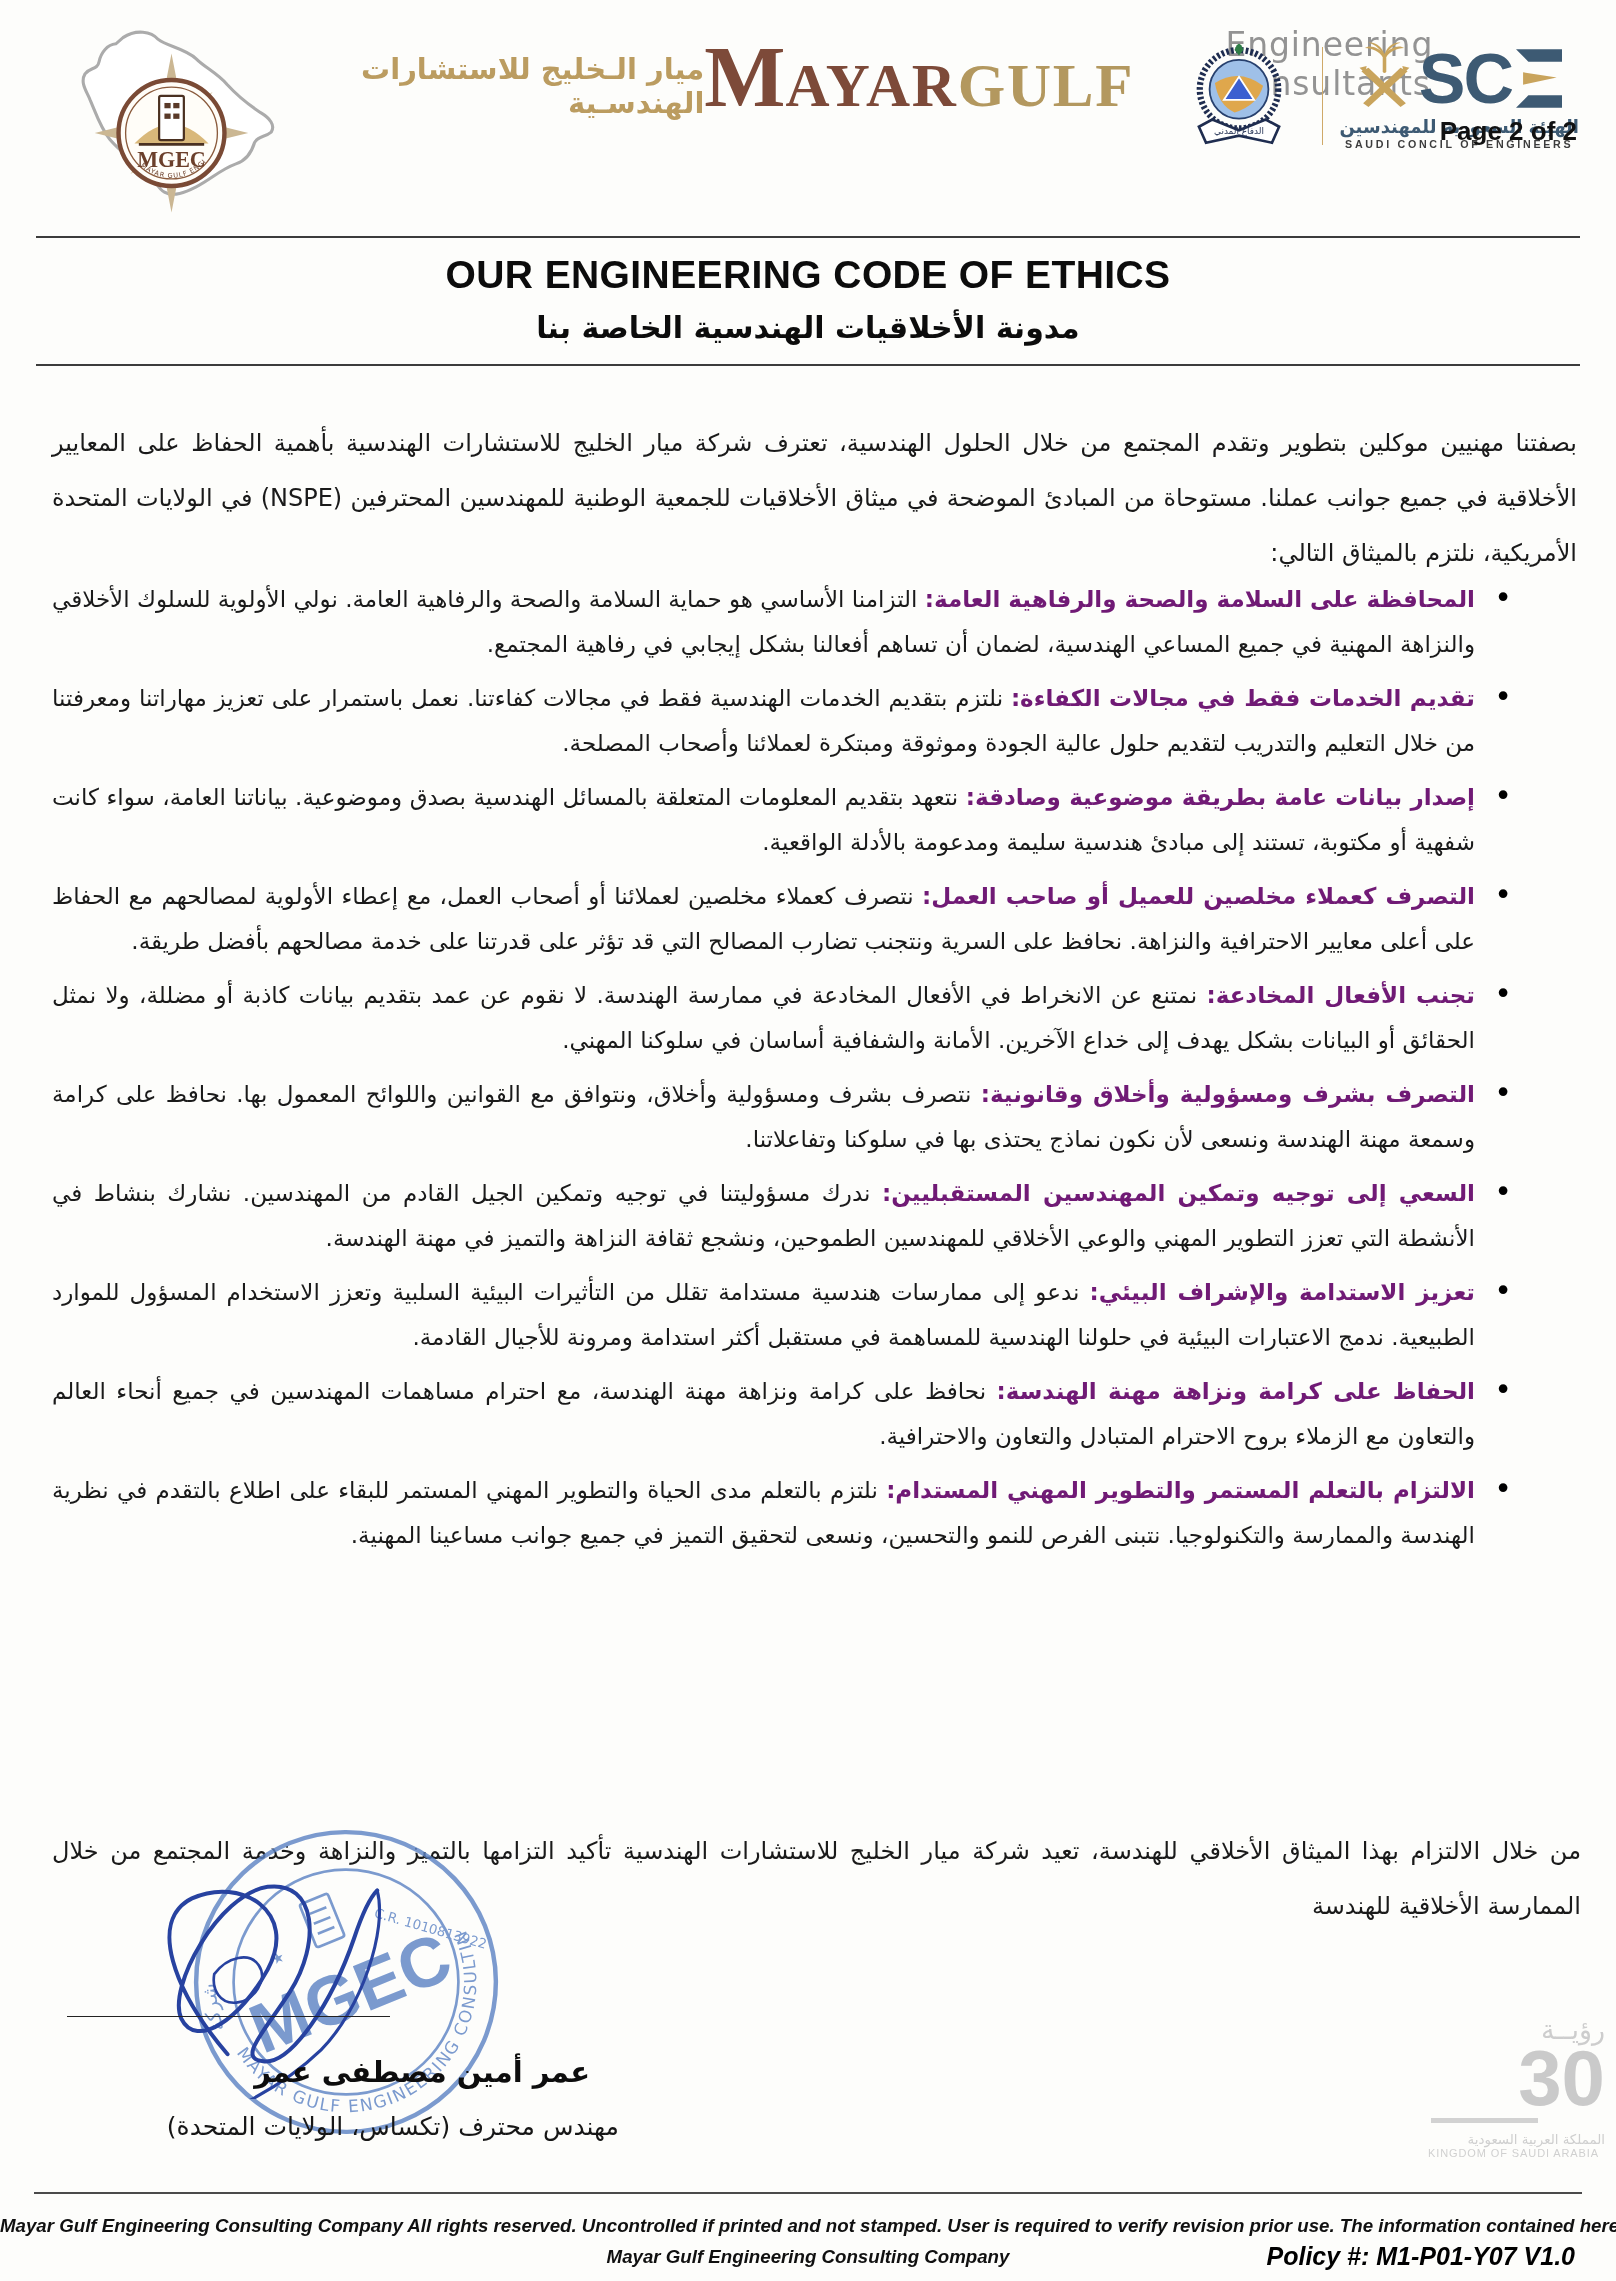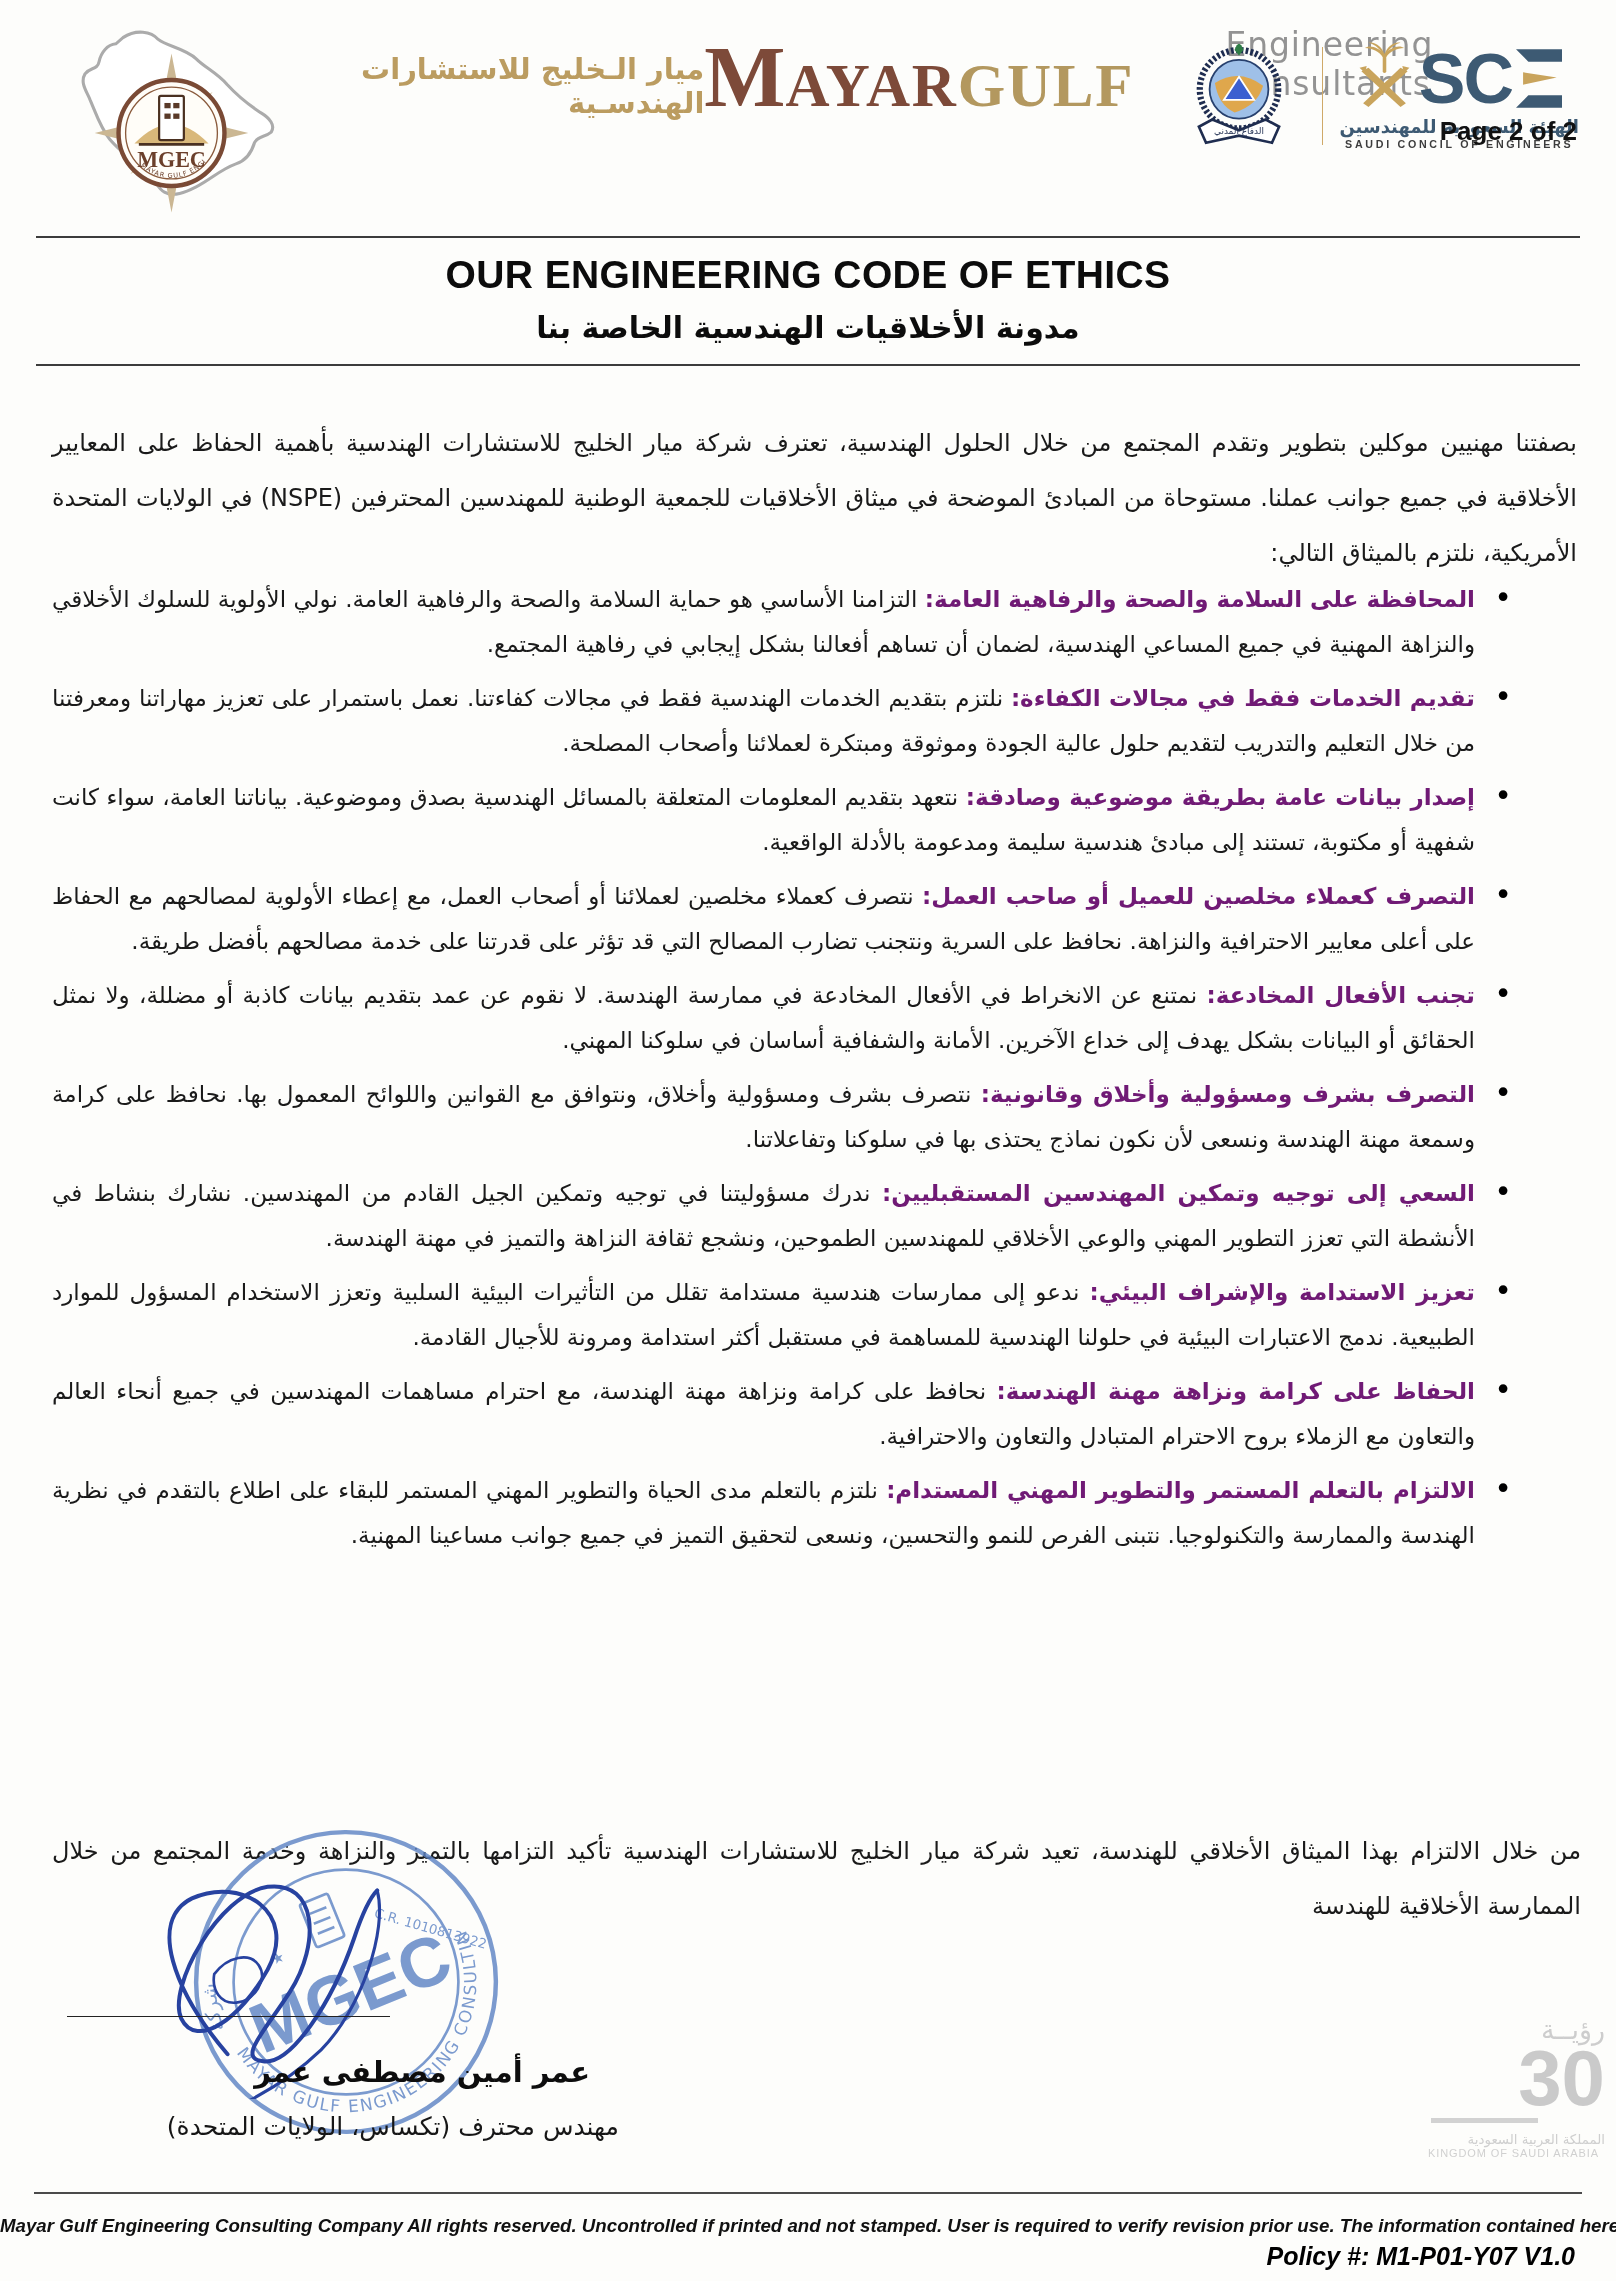--- a/index.html
+++ b/index.html
@@ -216,16 +216,17 @@
   <div class="wm">
     <div class="wm-callig" dir="rtl">رؤيــة</div>
     <div class="wm-30">30</div>
     <div class="wm-line"></div>
     <div class="wm-ar">المملكة العربية السعودية</div>
     <div class="wm-en">KINGDOM OF SAUDI ARABIA</div>
   </div>
 
   <div class="f-rule"></div>
   <div class="f1">Mayar Gulf Engineering Consulting Company All rights reserved. Uncontrolled if printed and not stamped. User is required to verify revision prior use. The information contained herein is proprietary to</div>
+  <div class="f2">Mayar Gulf Engineering Consulting Company</div>
   <div class="policy">Policy #: M1-P01-Y07 V1.0</div>
 
 </div>
 
 
 </body></html>

